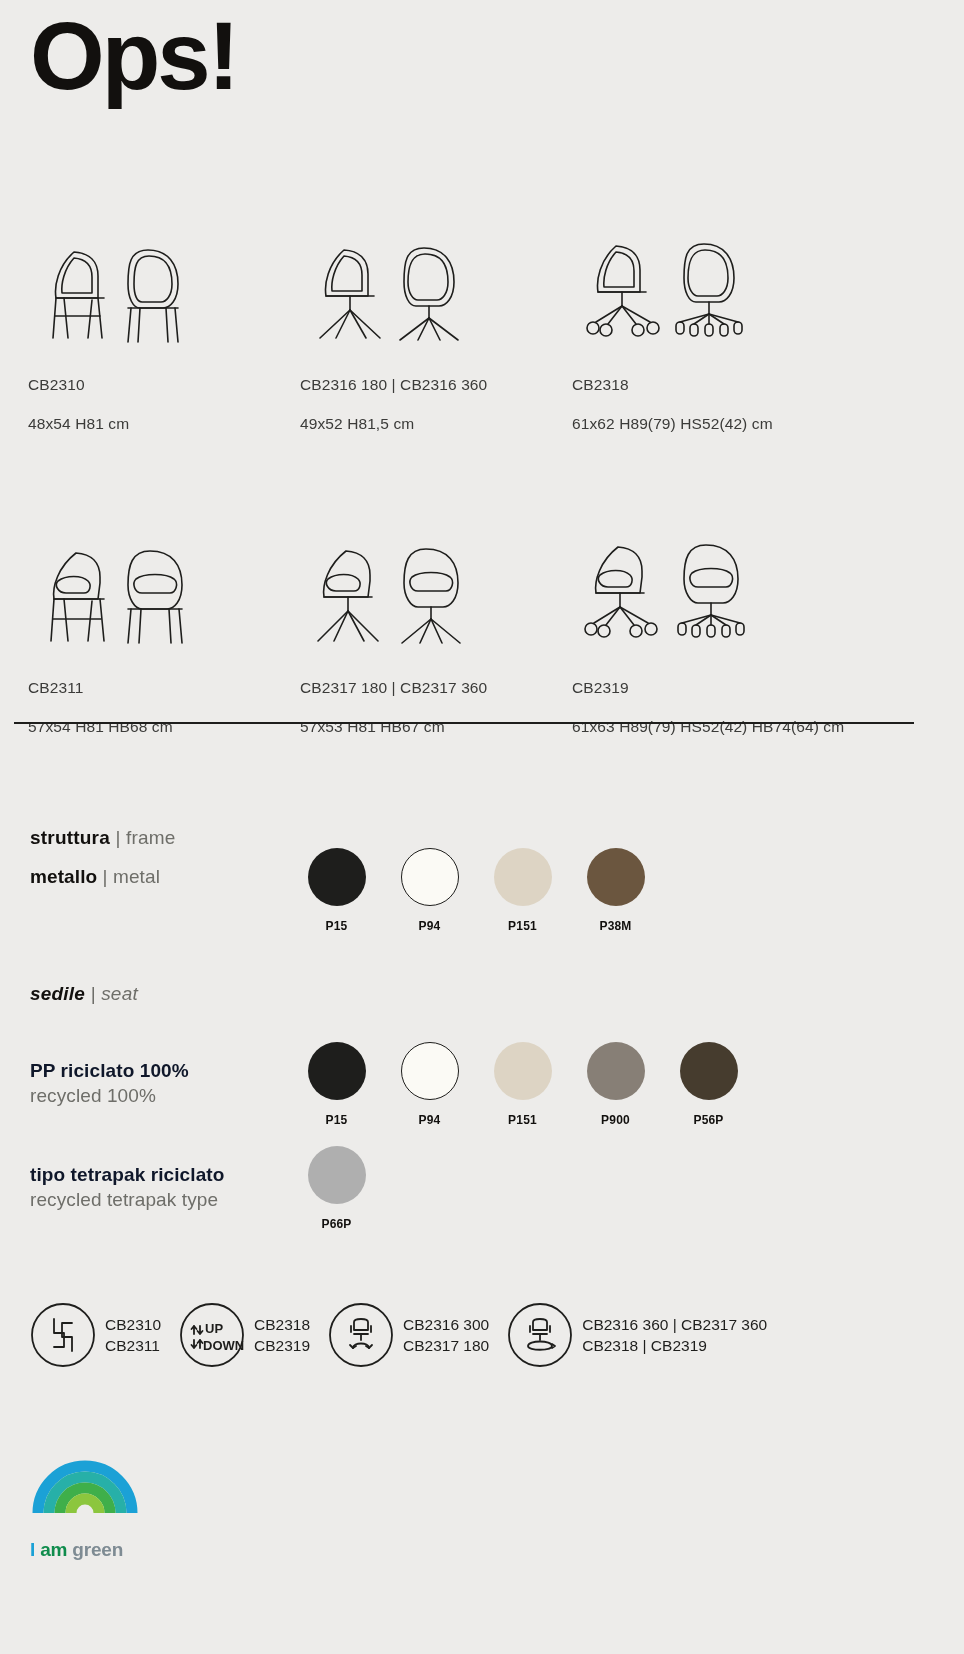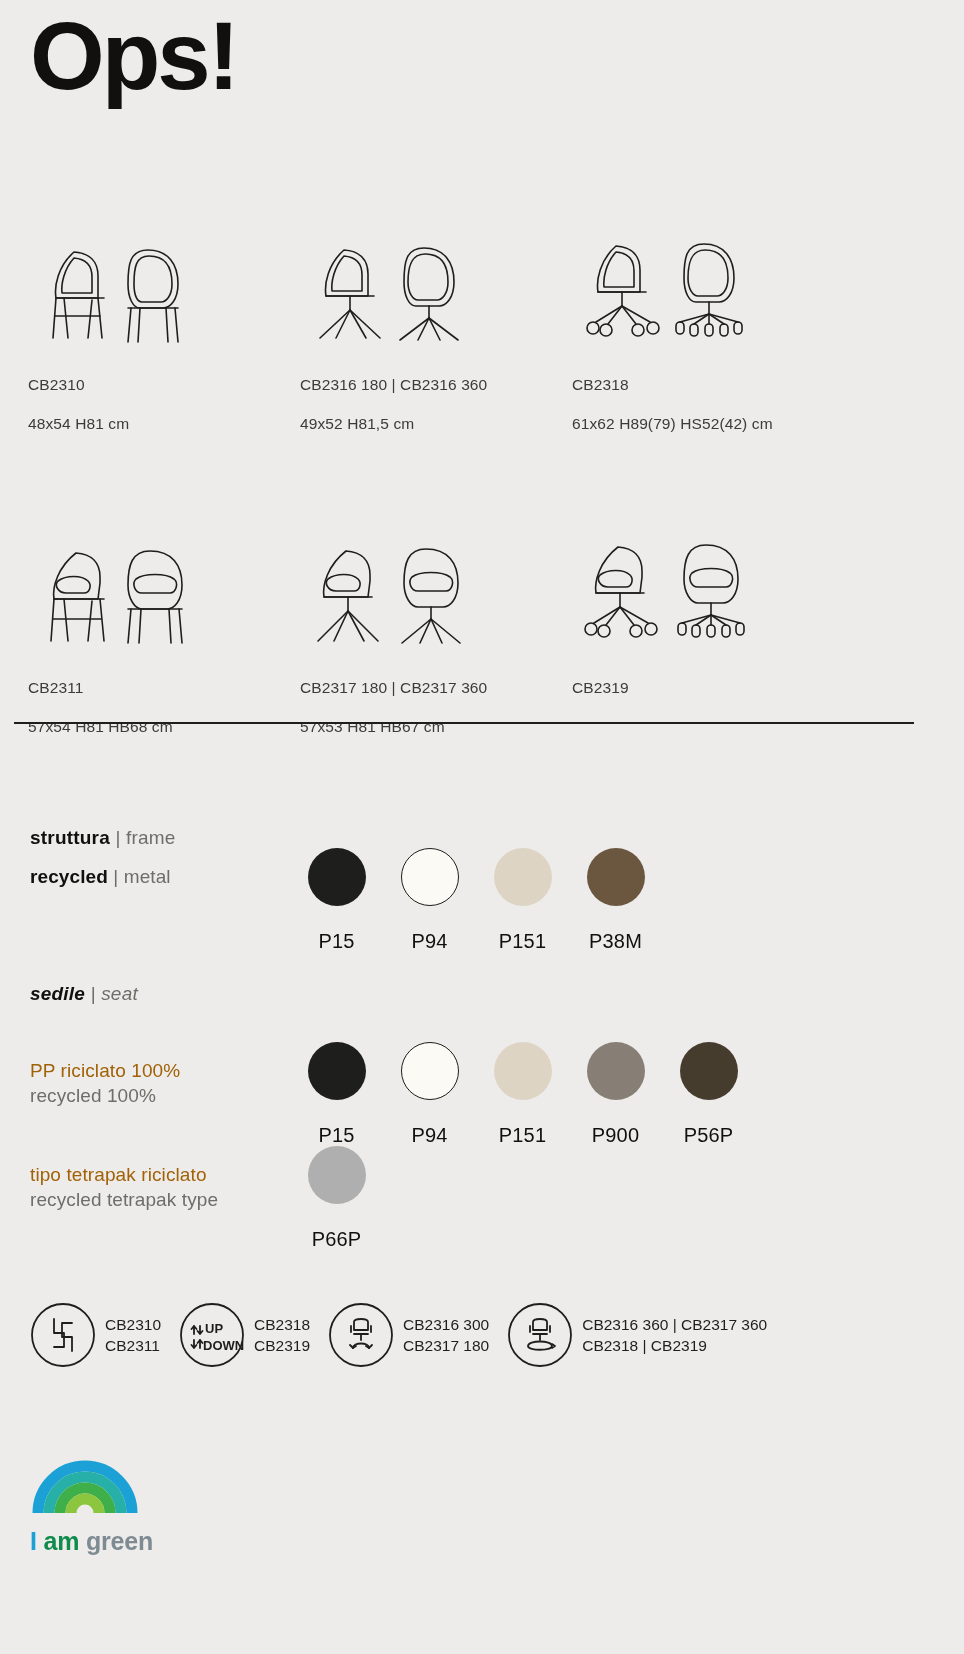--- a/index.html
+++ b/index.html
@@ -51,53 +51,53 @@
     font-size:19px;letter-spacing:.2px;
   }
   .sec-title b{font-weight:bold;color:#12100E;}
   .sec-title span{font-weight:normal;color:#6E6E69;}
 
   .matrow{display:flex;align-items:flex-start;}
   .matlabel{
     width:260px;font-size:19px;line-height:1.32;letter-spacing:.1px;
     padding-top:16px;
   }
-  .matlabel b{font-weight:normal;color:#a16207;display:block;}
+  .matlabel b{font-weight:bold;color:#0f172a;display:block;}
   .matlabel .it{font-weight:bold;color:#12100E;}
   .matlabel .en{font-weight:normal;color:#6E6E69;display:block;}
   .matlabel.inline .en{display:inline;}
 
   .swatches{display:flex;}
   .sw{width:93px;text-align:center;}
   .dot{
     width:58px;height:58px;border-radius:50%;
     margin:0 auto;
     box-sizing:border-box;
   }
   .dot.outlined{border:1.4px solid #1E1E1C;}
   .swlab{
-    margin-top:24px;font-size:20px;font-weight:normal;color:#12100E;
+    margin-top:13px;font-size:12px;font-weight:bold;color:#12100E;
     letter-spacing:.2px;
   }
 
   
   .badges{position:absolute;left:30px;top:1302px;display:flex;}
   .badge{display:flex;align-items:center;margin-right:18px;}
   .badge .ico{width:66px;height:66px;flex:0 0 66px;}
   .badge .ico svg{display:block;}
   .badge .btxt{
     margin-left:9px;font-size:15.5px;line-height:1.36;color:#1E1E1C;
     white-space:nowrap;
   }
 
   
   .green{position:absolute;left:30px;top:1455px;}
   .green .logo{width:110px;height:62px;}
   .green .gtxt{
-    margin-top:10px;font-size:25px;font-weight:bold;letter-spacing:-.2px;
+    margin-top:22px;font-size:19px;font-weight:bold;letter-spacing:-.2px;
   }
   .green .gtxt .i{color:#1BA1D6;}
   .green .gtxt .am{color:#0F8C4C;}
   .green .gtxt .gr{color:#7E8B93;}
 </style>
 </head>
 <body>
 
 <div class="page">
 
@@ -272,37 +272,38 @@
             <path d="M139 74 L154 84"></path>
             <path d="M139 74 L139 84"></path>
             <rect x="106" y="82" width="8" height="12" rx="4"></rect>
             <rect x="120" y="84" width="8" height="12" rx="4"></rect>
             <rect x="135" y="84" width="8" height="12" rx="4"></rect>
             <rect x="150" y="84" width="8" height="12" rx="4"></rect>
             <rect x="164" y="82" width="8" height="12" rx="4"></rect>
           </svg>
         </div>
         <div class="code">CB2319</div>
+        <div class="dims">61x63 H89(79) HS52(42) HB74(64) cm</div>
       </div>
 
     </div>
   </div>
 
   <div class="rule"></div>
 
   <div class="mat" style="top:788px;margin-top:39px;">
     <div class="sec-title">
       <b>struttura</b><span> | </span><span>frame</span>
     </div>
   </div>
 
   <div class="mat" style="top:848px;">
     <div class="matrow">
       <div class="matlabel inline">
-        <span class="it">recycled</span><span class="en"> | </span><span class="en">metal</span>
+        <span class="it">metallo</span><span class="en"> | </span><span class="en">metal</span>
       </div>
       <div class="swatches">
         <div class="sw">
           <div class="dot" style="background:#1E1E1C;"></div>
           <div class="swlab">P15</div>
         </div>
         <div class="sw">
           <div class="dot outlined" style="background:#FBFAF5;"></div>
           <div class="swlab">P94</div>
         </div>

